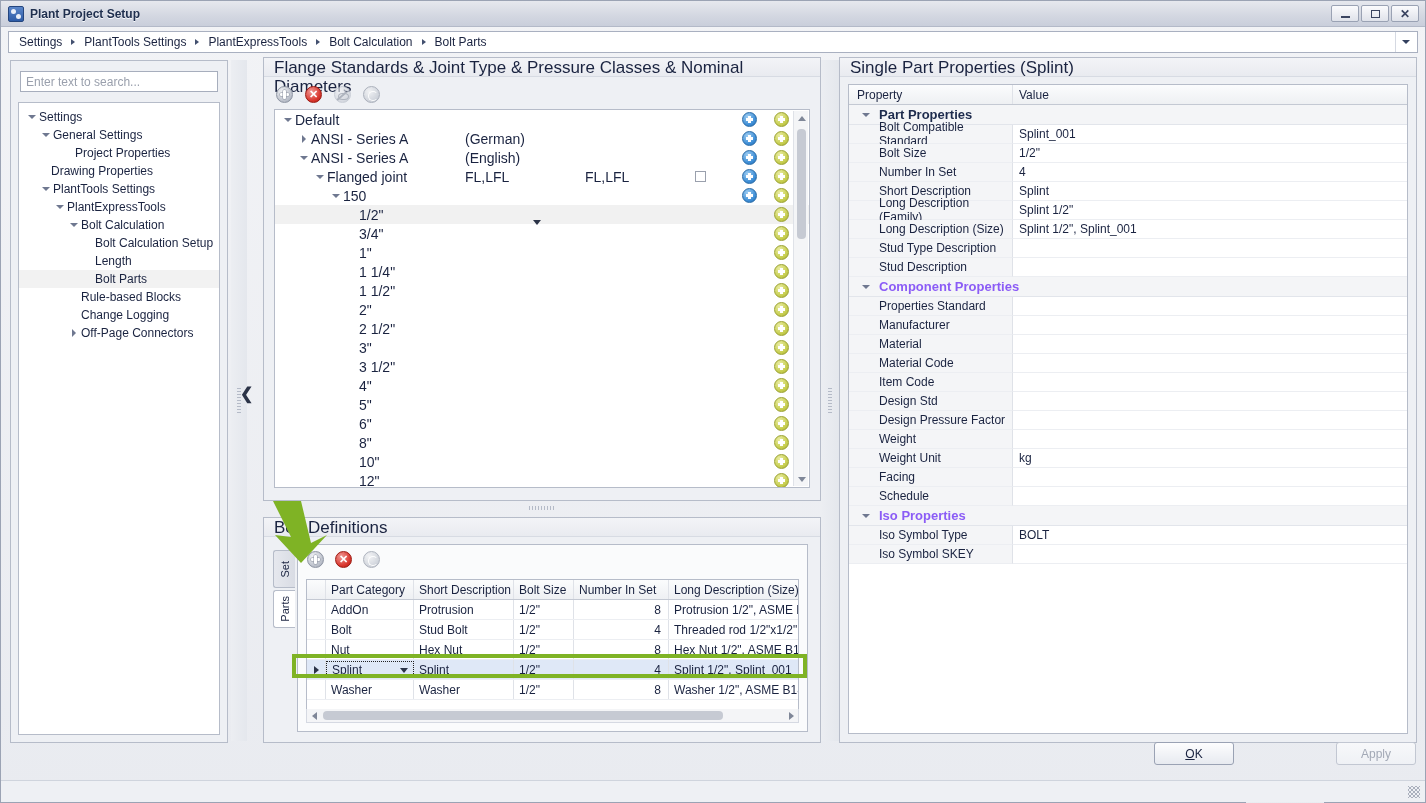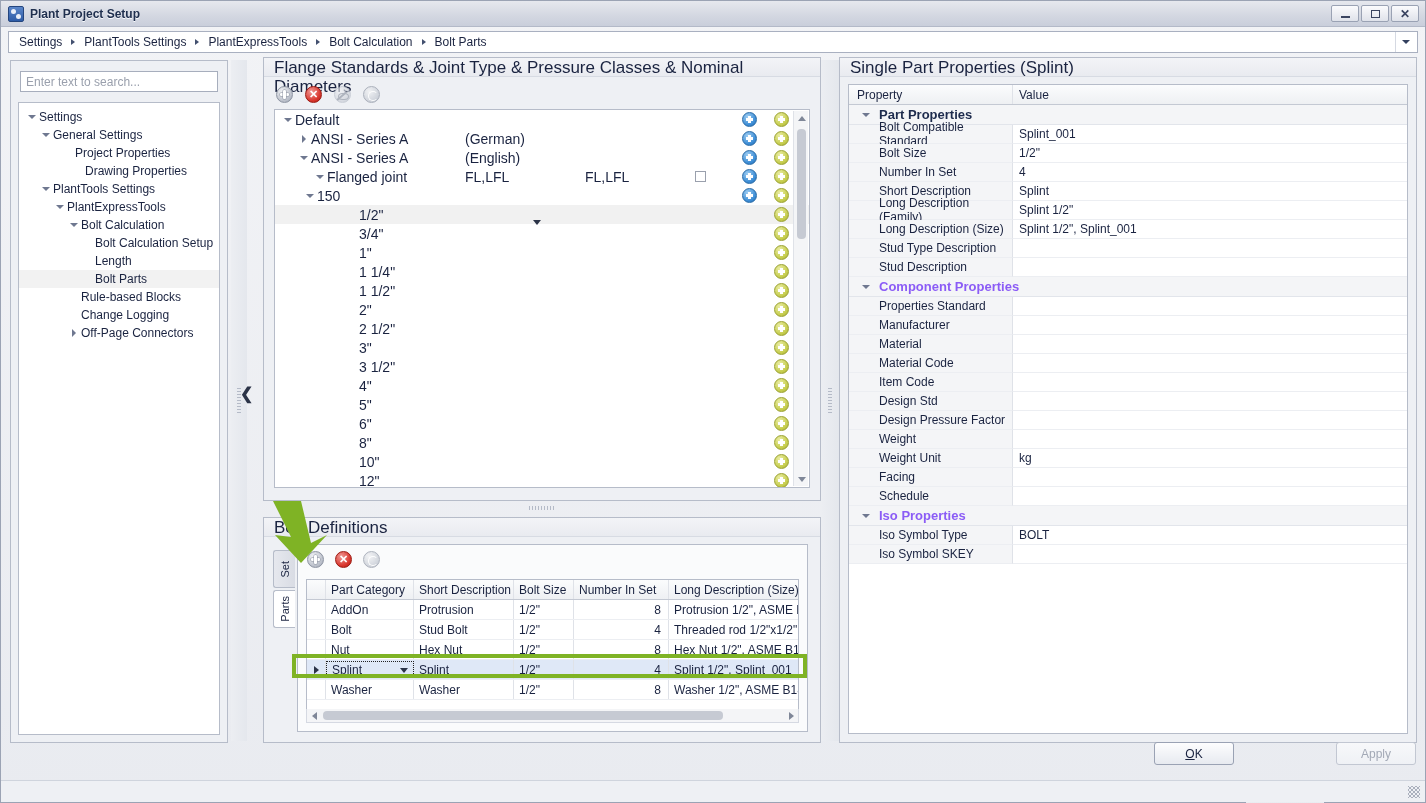--- a/index.html
+++ b/index.html
@@ -426,21 +426,21 @@
         <div class="tnode" style="padding-left:20px">
           <span class="tw">
             <span class="tri-down"></span>
           </span>
           <span>General Settings</span>
         </div>
         <div class="tnode" style="padding-left:42px">
           <span class="tw"></span>
           <span>Project Properties</span>
         </div>
-        <div class="tnode" style="padding-left:52px">
+        <div class="tnode" style="padding-left:18px">
           <span class="tw"></span>
           <span>Drawing Properties</span>
         </div>
         <div class="tnode" style="padding-left:20px">
           <span class="tw">
             <span class="tri-down"></span>
           </span>
           <span>PlantTools Settings</span>
         </div>
         <div class="tnode" style="padding-left:34px">
@@ -561,21 +561,21 @@
             <span class="fcol-b">FL,LFL</span>
             <span class="fcol-chk">
               <span class="chkbox"></span>
             </span>
             <span class="row-icons">
               <span class="pbtn blue"></span>
               <span class="pbtn yellow"></span>
             </span>
           </div>
           <div class="frow">
-            <span class="fcol-name" style="padding-left:28px">
+            <span class="fcol-name" style="padding-left:54px">
               <span class="tw">
                 <span class="tri-down"></span>
               </span>
               <span>150</span>
             </span>
             <span class="fcol-a"></span>
             <span class="fcol-b"></span>
             <span class="fcol-chk"></span>
             <span class="row-icons">
               <span class="pbtn blue"></span>

